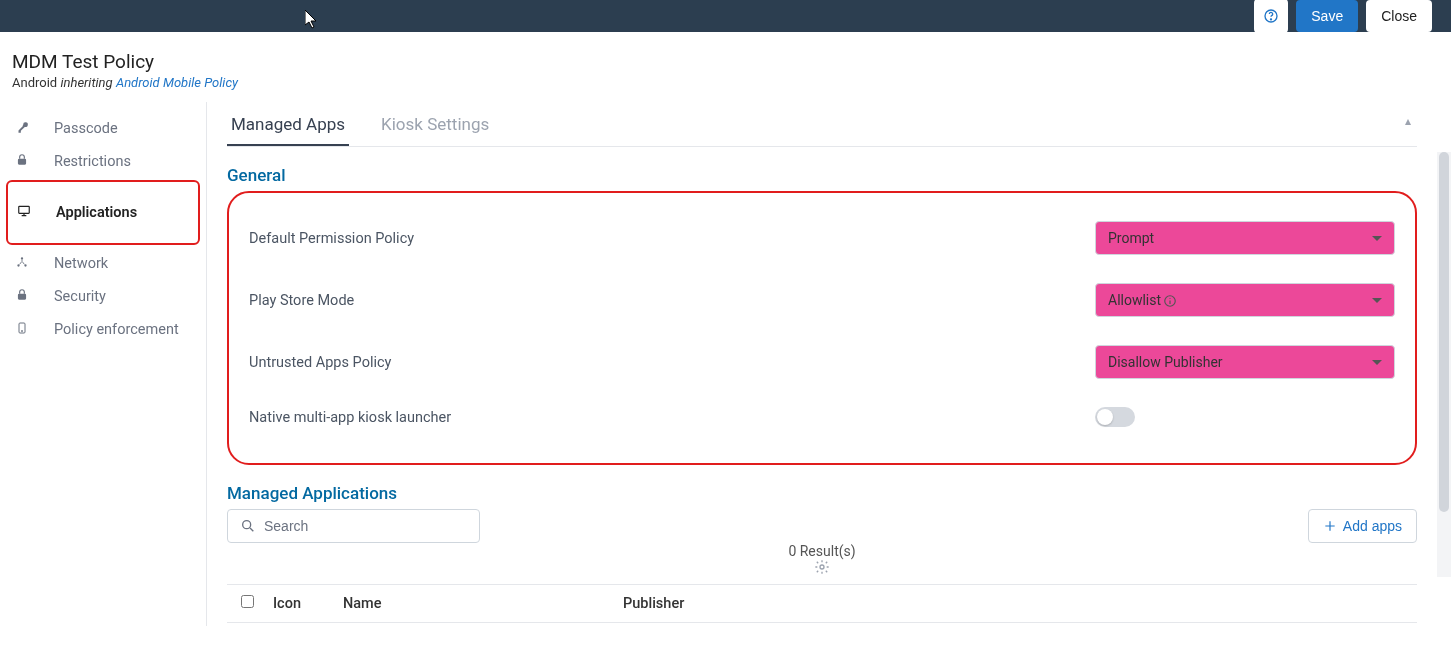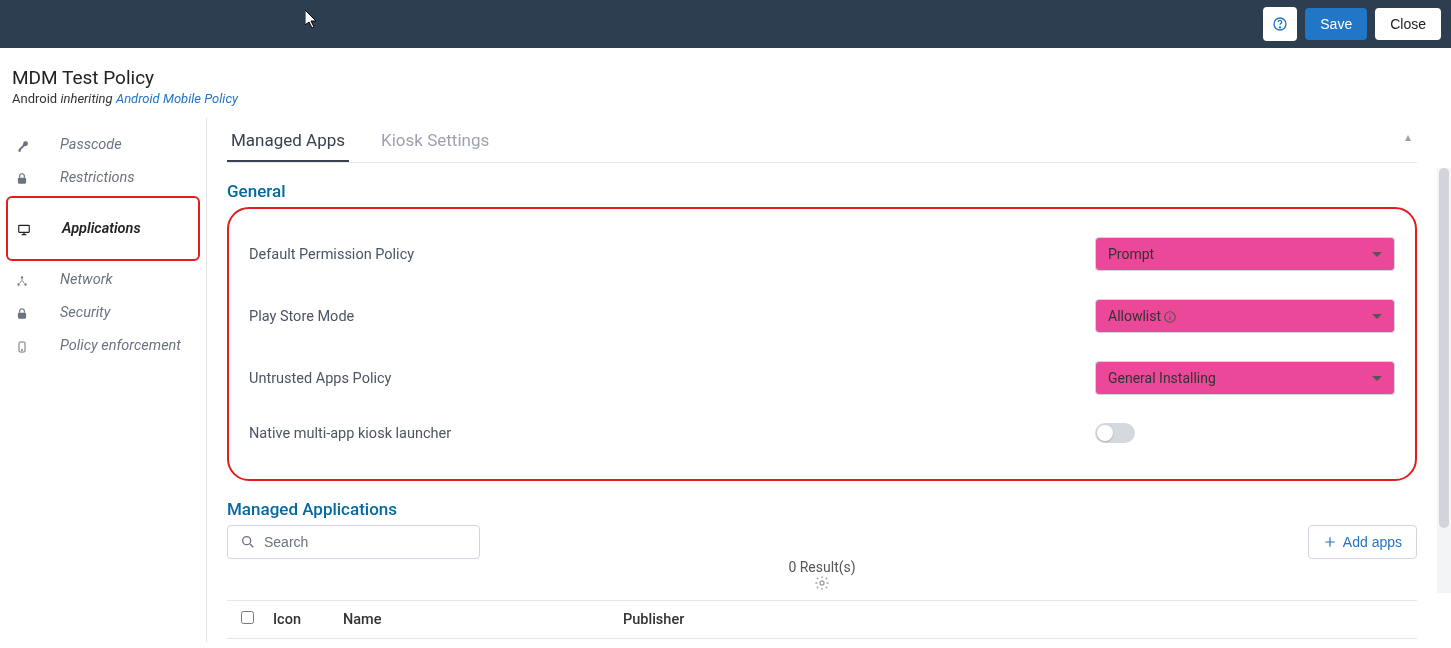--- a/index.html
+++ b/index.html
@@ -6,26 +6,26 @@
   body {
     font-family: -apple-system, BlinkMacSystemFont, "Segoe UI", Roboto, Helvetica, Arial, sans-serif;
     font-size: 14px;
     color: #333;
     background: #fff;
     width: 1451px;
     height: 648px;
     overflow: hidden;
   }
   .topbar {
-    height: 48px;
+    height: 32px;
     background: #2c3e50;
     display: flex;
     align-items: center;
     justify-content: flex-end;
-    padding: 0 10px;
+    padding: 0 19px;
     gap: 8px;
   }
   .btn {
     padding: 7px 14px;
     border-radius: 4px;
     border: 1px solid transparent;
     font-size: 14px;
     cursor: pointer;
     background: #fff;
     color: #333;
@@ -79,27 +79,26 @@
     display: flex;
     height: calc(100% - 44px - 80px);
   }
   .sidebar {
     width: 207px;
     padding: 10px 0;
     border-right: 1px solid #e5e7eb;
   }
   .side-item {
     display: flex;
-    align-items: flex-end;
-    gap: 30px;
+    align-items: flex-start;
+    gap: 24px;
     padding: 8px 14px;
     color: #6b7280;
     cursor: pointer;
     font-size: 14.5px;
-    font-style: italic;
   }
   .side-item .ic { width: 16px; display: flex; align-items: center; justify-content: center; }
   .side-item.active {
     border: 2px solid #e11d1d;
     border-radius: 6px;
     margin: 2px 6px;
     padding: 22px 8px;
     color: #222;
     font-weight: 600;
   }
@@ -380,21 +379,21 @@
                   <path d="M12 7v1M12 11v6"></path>
                 </svg>
               </span>
           </span>
           <span class="caret-down"></span>
         </div>
       </div>
       <div class="form-row">
         <div class="form-label">Untrusted Apps Policy</div>
         <div class="select">
-          <span>General Installing</span>
+          <span>Disallow Publisher</span>
           <span class="caret-down"></span>
         </div>
       </div>
       <div class="form-row">
         <div class="form-label">Native multi-app kiosk launcher</div>
         <div class="toggle">
             <div class="knob"></div>
           </div>
       </div>
     </div>

